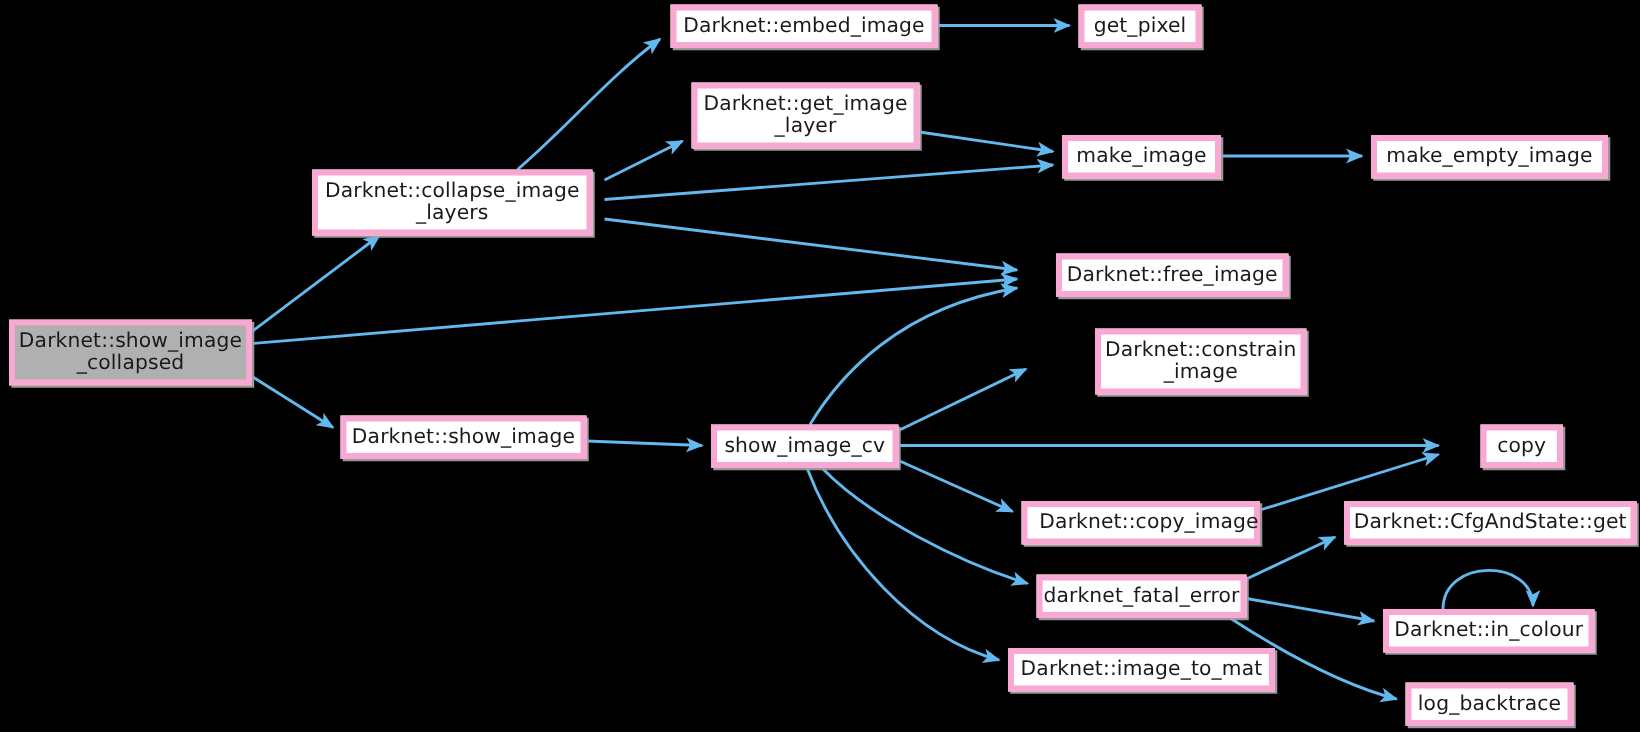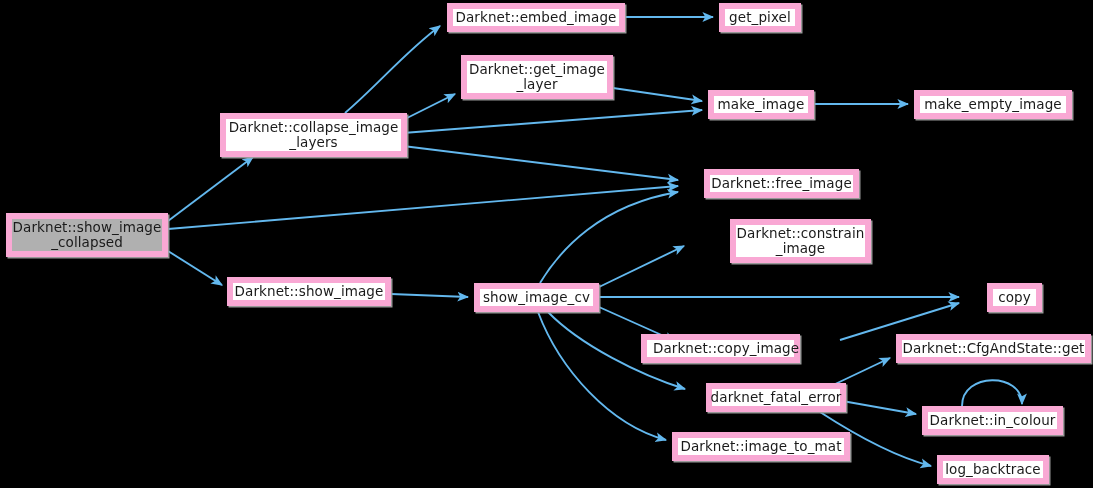--- a/index.html
+++ b/index.html
@@ -1,19 +1,19 @@
 <!DOCTYPE html>
 <html><head>
 <meta charset="utf-8">
 <style>
   html,body{margin:0;padding:0;background:#000;}
   #stage{position:relative;width:1093px;height:488px;background:#000;overflow:hidden;
          font-family:"DejaVu Sans","Liberation Sans",sans-serif;}
   svg.edges{position:absolute;left:0;top:0;width:1093px;height:488px;}
-  .node{position:absolute;box-sizing:border-box;background:#ffffff;border:6px solid #f9a8d4;
+  .node{position:absolute;box-sizing:border-box;background:#ffffff;border:4px solid #f9a8d4;
         box-shadow:1.5px 1.5px 0 0 rgba(160,160,160,0.95);
         display:flex;align-items:center;justify-content:center;text-align:center;
         color:#1a1a1a;font-size:13.5px;line-height:15.5px;letter-spacing:.1px;
         white-space:pre-line;padding:0 5px;}
   .node.root{background:#b0b0b0;}
 </style>
 </head>
 <body>
 
 <div id="stage">
@@ -44,34 +44,34 @@
         <path d="M 840,340 L 959,303" fill="none" stroke="#63b8ee" stroke-width="1.9" marker-end="url(#ah)"></path>
         <path d="M 831,386 L 890,358" fill="none" stroke="#63b8ee" stroke-width="1.9" marker-end="url(#ah)"></path>
         <path d="M 831,399 L 916,414" fill="none" stroke="#63b8ee" stroke-width="1.9" marker-end="url(#ah)"></path>
         <path d="M 820,412 C 860,438 900,458 931,466" fill="none" stroke="#63b8ee" stroke-width="1.9" marker-end="url(#ah)"></path>
         <path d="M 962,406 C 962,372 1022,372 1022,404" fill="none" stroke="#63b8ee" stroke-width="1.9" marker-end="url(#ah)"></path>
       </g>
   </svg>
   <div id="node-layer">
       <div class="node root" style="left: 6px; top: 213px; width: 162px; height: 44px;">Darknet::show_image
 _collapsed</div>
-      <div class="node" style="left: 220px; top: 113px; width: 187px; height: 44px;">Darknet::collapse_image
+      <div class="node" style="left: 208px; top: 113px; width: 187px; height: 44px;">Darknet::collapse_image
 _layers</div>
       <div class="node" style="left: 227px; top: 277px; width: 164px; height: 29px;">Darknet::show_image</div>
       <div class="node" style="left: 447px; top: 3px; width: 178px; height: 29px;">Darknet::embed_image</div>
       <div class="node" style="left: 461px; top: 55px; width: 152px; height: 44px;">Darknet::get_image
 _layer</div>
       <div class="node" style="left: 719px; top: 3px; width: 82px; height: 29px;">get_pixel</div>
       <div class="node" style="left: 708px; top: 90px; width: 106px; height: 29px;">make_image</div>
       <div class="node" style="left: 914px; top: 90px; width: 158px; height: 29px;">make_empty_image</div>
       <div class="node" style="left: 684px; top: 169px; width: 155px; height: 29px; margin-left: 20px;">Darknet::free_image</div>
       <div class="node" style="left: 690px; top: 219px; width: 141px; height: 44px; margin-left: 40px;">Darknet::constrain
 _image</div>
       <div class="node" style="left: 474px; top: 283px; width: 125px; height: 29px;">show_image_cv</div>
       <div class="node" style="left: 987px; top: 283px; width: 55px; height: 29px;">copy</div>
-      <div class="node" style="left: 641px; top: 334px; width: 159px; height: 29px; padding-left: 16px;">Darknet::copy_image</div>
+      <div class="node" style="left: 681px; top: 334px; width: 159px; height: 29px; padding-left: 16px;">Darknet::copy_image</div>
       <div class="node" style="left: 896px; top: 334px; width: 195px; height: 29px;">Darknet::CfgAndState::get</div>
-      <div class="node" style="left: 706px; top: 383px; width: 140px; height: 29px;">darknet_fatal_error</div>
+      <div class="node" style="left: 691px; top: 383px; width: 140px; height: 29px;">darknet_fatal_error</div>
       <div class="node" style="left: 922px; top: 406px; width: 141px; height: 29px;">Darknet::in_colour</div>
       <div class="node" style="left: 672px; top: 432px; width: 178px; height: 29px;">Darknet::image_to_mat</div>
       <div class="node" style="left: 937px; top: 455px; width: 112px; height: 29px;">log_backtrace</div>
     </div>
 </div>
 
 </body></html>

